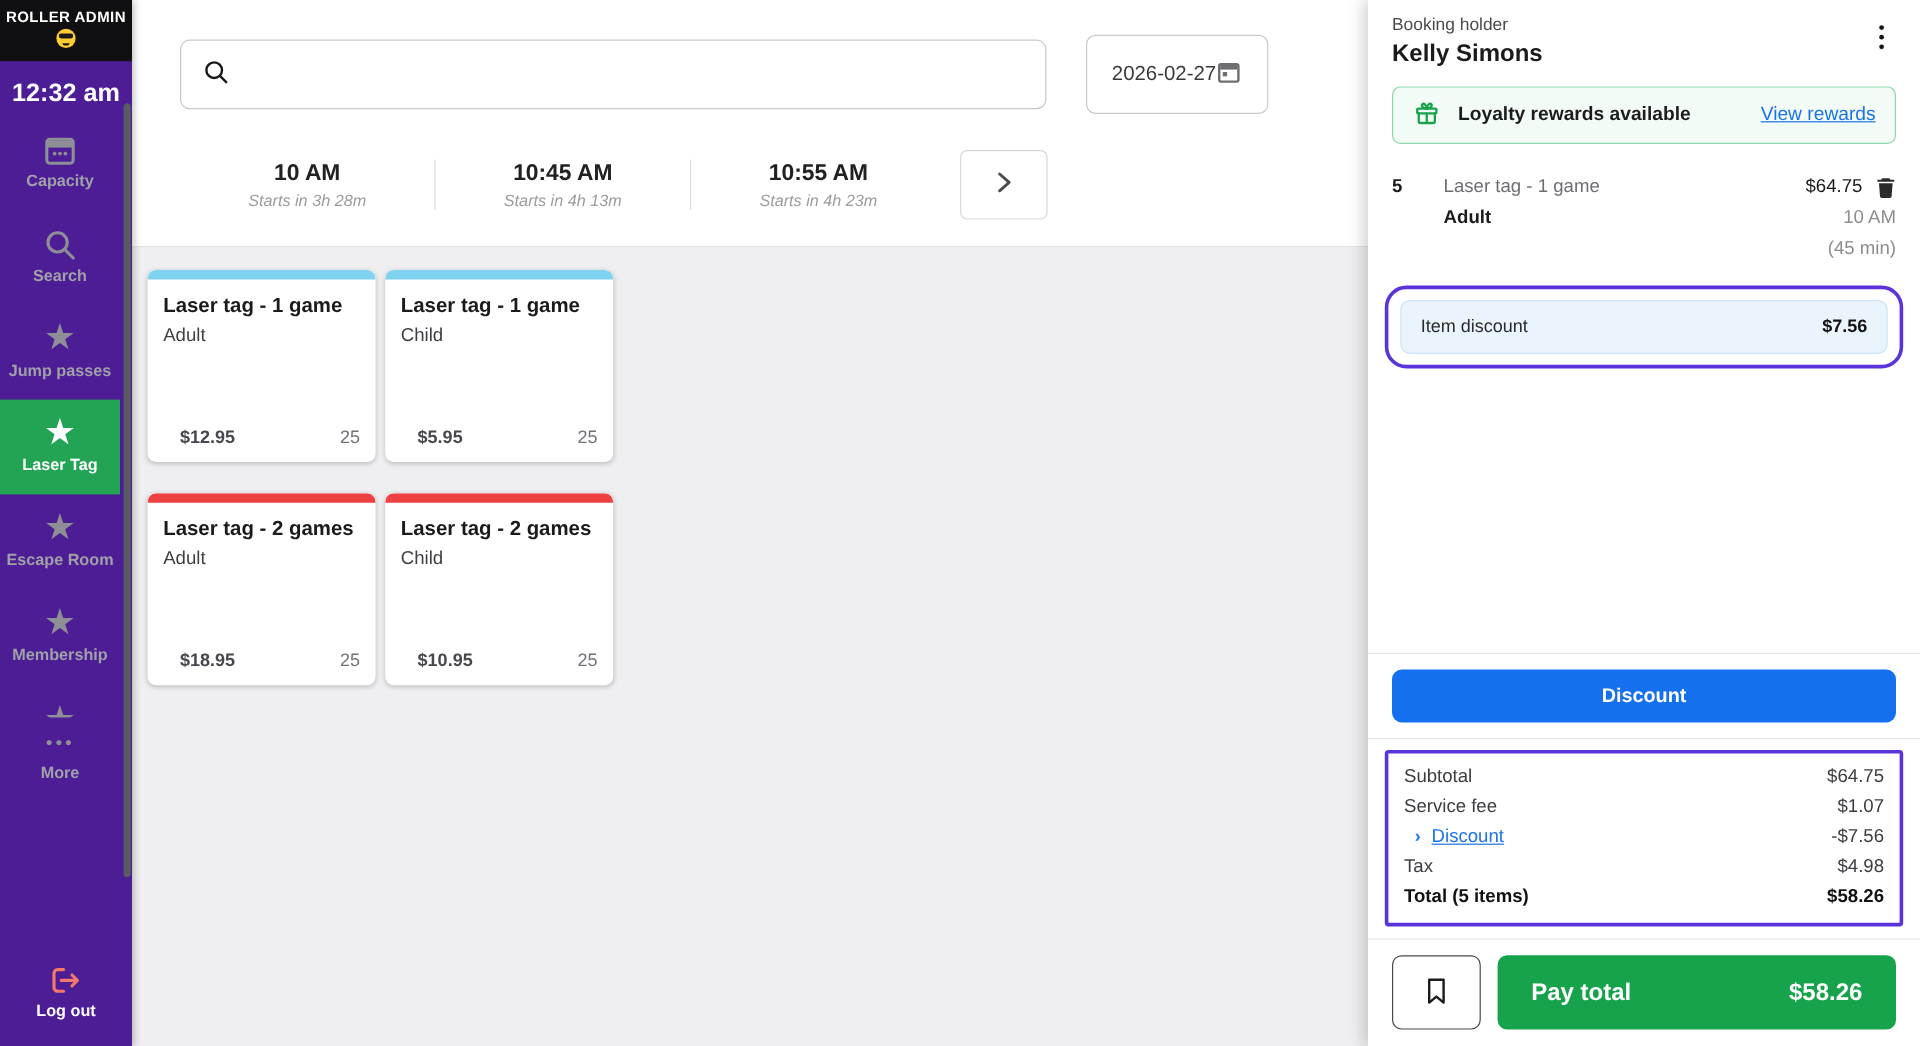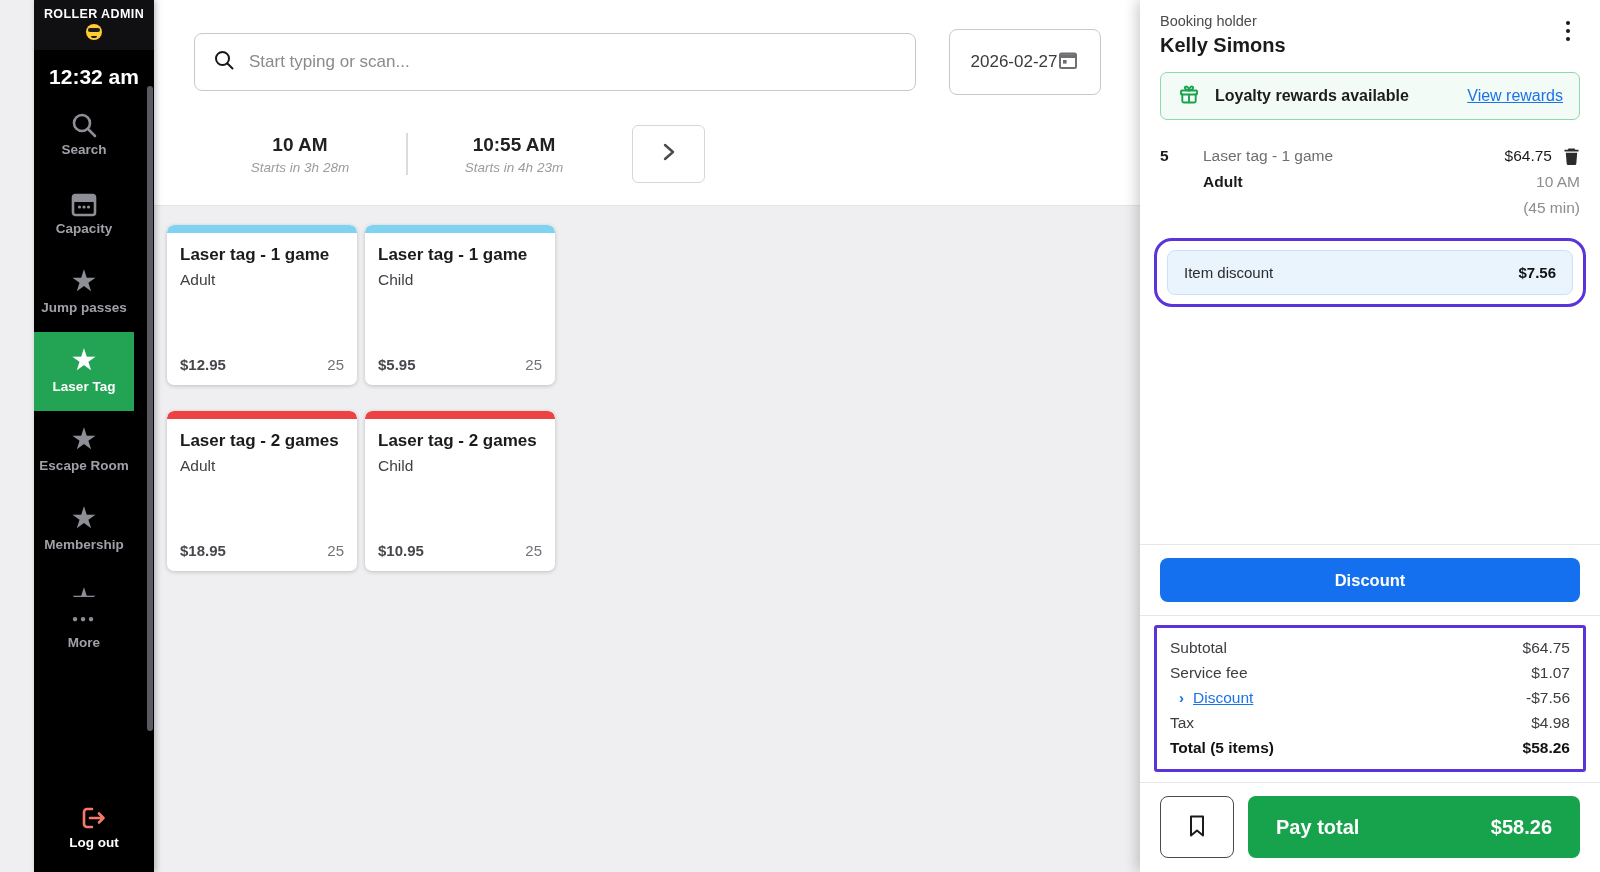--- a/index.html
+++ b/index.html
@@ -1,22 +1,22 @@
 <!DOCTYPE html>
 <html><head>
 <meta charset="utf-8">
 <style>
   * { box-sizing: border-box; margin: 0; padding: 0; }
   html,body { width:1600px; height:872px; overflow:hidden; }
   body { font-family:"Liberation Sans", sans-serif; background:#efeff1; }
   .app { display:flex; width:1600px; height:872px; }
 
   
-  .sidebar { width:120px; background:#000000; color:#a0a1a8; display:flex; flex-direction:column;
-             position:relative; flex-shrink:0; z-index:3; box-shadow:2px 0 6px rgba(0,0,0,.25);margin-left:34px; }
+  .sidebar { width:110px; background:#4c1d95; color:#a0a1a8; display:flex; flex-direction:column;
+             position:relative; flex-shrink:0; z-index:3; box-shadow:2px 0 6px rgba(0,0,0,.25); }
   .logo { background:#101012; color:#fff; text-align:center; padding:7px 2px 6px; }
   .logo-text { font-size:12.5px; font-weight:700; letter-spacing:.4px; white-space:nowrap; }
   .emoji-face { width:16px; height:16px; border-radius:50%; background:#ffcc33; display:inline-block;
                 position:relative; margin-top:3px; }
   .emoji-face::before { content:""; position:absolute; left:2px; right:2px; top:4px; height:4px;
                 background:#1c1c1c; border-radius:2px; }
   .emoji-face::after { content:""; position:absolute; left:5px; right:5px; bottom:2px; height:2px;
                 background:#1c1c1c; border-radius:0 0 3px 3px; }
   .clock { color:#fff; font-size:21px; font-weight:700; text-align:center; margin:15px 0 6px; }
   .nav { display:flex; flex-direction:column; width:100px; flex:1; }
@@ -62,21 +62,21 @@
 
   .content { flex:1; background:#efeff1; padding:19px 0 0 13px; overflow:hidden; }
   .cards { display:flex; flex-wrap:wrap; width:404px; column-gap:8px; row-gap:26px; }
   .card { width:190px; background:#fff; border-radius:7px; box-shadow:0 1px 4px rgba(0,0,0,.2);
           display:flex; flex-direction:column; cursor:pointer; overflow:hidden; }
   .card-bar { height:8px; border-radius:7px 7px 0 0; }
   .card-body { padding:10px 13px 12px; display:flex; flex-direction:column; flex:1; min-height:152px; }
   .card-title { font-size:17px; font-weight:700; color:#1b1b1d; line-height:1.4; }
   .card-sub { font-size:15.5px; color:#3f3f44; margin-top:3px; line-height:1.35; }
   .card-bottom { margin-top:auto; padding-top:12px; display:flex; justify-content:space-between;
-                 align-items:flex-end; }
+                 align-items:flex-end;margin-left:14px; }
   .card-price { font-size:15px; font-weight:700; color:#47474d; }
   .card-count { font-size:15px; color:#72727a; }
 
   
   .panel { width:460px; flex-shrink:0; background:#fff; box-shadow:-4px 0 12px rgba(0,0,0,.18);
            display:flex; flex-direction:column; padding:13px 20px 14px; z-index:5; }
   .holder-row { display:flex; justify-content:space-between; align-items:flex-start; }
   .holder-label { font-size:14.5px; color:#4a4a4e; }
   .holder-name { font-size:20px; font-weight:700; color:#1b1b1d; margin-top:5px; }
   .kebab { display:flex; flex-direction:column; gap:4px; padding:8px 10px; cursor:pointer; }
@@ -127,34 +127,34 @@
 
   <aside class="sidebar">
     <div class="logo">
       <div class="logo-text">ROLLER ADMIN</div>
       <span class="emoji-face"></span>
     </div>
     <div class="clock">12:32 am</div>
     <nav class="nav" id="nav-items">
         <div class="nav-item">
           <span class="nav-icon"><svg width="30" height="30" viewBox="0 0 30 30" fill="none">
-              <circle cx="13" cy="13" r="8" stroke="#8e8f96" stroke-width="2.6"></circle>
-              <path d="M19.5 19.5 L26 26" stroke="#8e8f96" stroke-width="2.6" stroke-linecap="round"></path>
-            </svg></span>
-          <div class="nav-label">Search</div>
-        </div>
-        <div class="nav-item">
-          <span class="nav-icon"><svg width="30" height="30" viewBox="0 0 30 30" fill="none">
               <rect x="4" y="6" width="22" height="20" rx="2.5" stroke="#8e8f96" stroke-width="2.6"></rect>
               <rect x="5" y="7" width="20" height="6" fill="#8e8f96"></rect>
               <circle cx="10.5" cy="18" r="1.6" fill="#8e8f96"></circle>
               <circle cx="15" cy="18" r="1.6" fill="#8e8f96"></circle>
               <circle cx="19.5" cy="18" r="1.6" fill="#8e8f96"></circle>
             </svg></span>
           <div class="nav-label">Capacity</div>
+        </div>
+        <div class="nav-item">
+          <span class="nav-icon"><svg width="30" height="30" viewBox="0 0 30 30" fill="none">
+              <circle cx="13" cy="13" r="8" stroke="#8e8f96" stroke-width="2.6"></circle>
+              <path d="M19.5 19.5 L26 26" stroke="#8e8f96" stroke-width="2.6" stroke-linecap="round"></path>
+            </svg></span>
+          <div class="nav-label">Search</div>
         </div>
         <div class="nav-item">
           <span class="nav-icon"><span class="star-glyph">★</span></span>
           <div class="nav-label">Jump passes</div>
         </div>
         <div class="nav-item selected">
           <span class="nav-icon"><span class="star-glyph">★</span></span>
           <div class="nav-label">Laser Tag</div>
         </div>
         <div class="nav-item">
@@ -186,39 +186,42 @@
   <main class="main">
     <div class="top-white">
       <div class="search-row">
         <div class="search-box">
           <span>
             <svg width="22" height="22" viewBox="0 0 22 22" fill="none">
               <circle cx="9.5" cy="9.5" r="6.5" stroke="#17171a" stroke-width="2"></circle>
               <path d="M14.5 14.5 L19.5 19.5" stroke="#17171a" stroke-width="2" stroke-linecap="round"></path>
             </svg>
           </span>
-          <input type="text" placeholder="Start typing or scan..." style="">
         </div>
         <div class="date-box">
           <span>2026-02-27</span>
           <span>
             <svg width="22" height="22" viewBox="0 0 22 22" fill="none">
               <rect x="3" y="4.5" width="16" height="14.5" rx="1.5" stroke="#6e6e73" stroke-width="2"></rect>
               <rect x="3.8" y="5.2" width="14.4" height="3.8" fill="#6e6e73"></rect>
               <rect x="6" y="11" width="3.6" height="3.6" fill="#6e6e73"></rect>
             </svg>
           </span>
         </div>
       </div>
       <div class="sessions" id="sessions-row">
           <div class="slot">
             <div class="slot-time">10 AM</div>
             <div class="slot-sub">Starts in 3h 28m</div>
           </div>
           <div class="slot-divider"></div>
+          <div class="slot">
+            <div class="slot-time">10:45 AM</div>
+            <div class="slot-sub">Starts in 4h 13m</div>
+          </div>
           <div class="slot-divider"></div>
           <div class="slot">
             <div class="slot-time">10:55 AM</div>
             <div class="slot-sub">Starts in 4h 23m</div>
           </div>
           <div class="next-btn">
             <span><svg width="14" height="20" viewBox="0 0 14 20" fill="none">
                 <path d="M3 3 L11 10 L3 17" stroke="#4a4a4e" stroke-width="2.4" stroke-linecap="round" stroke-linejoin="round"></path>
               </svg></span>
           </div>

